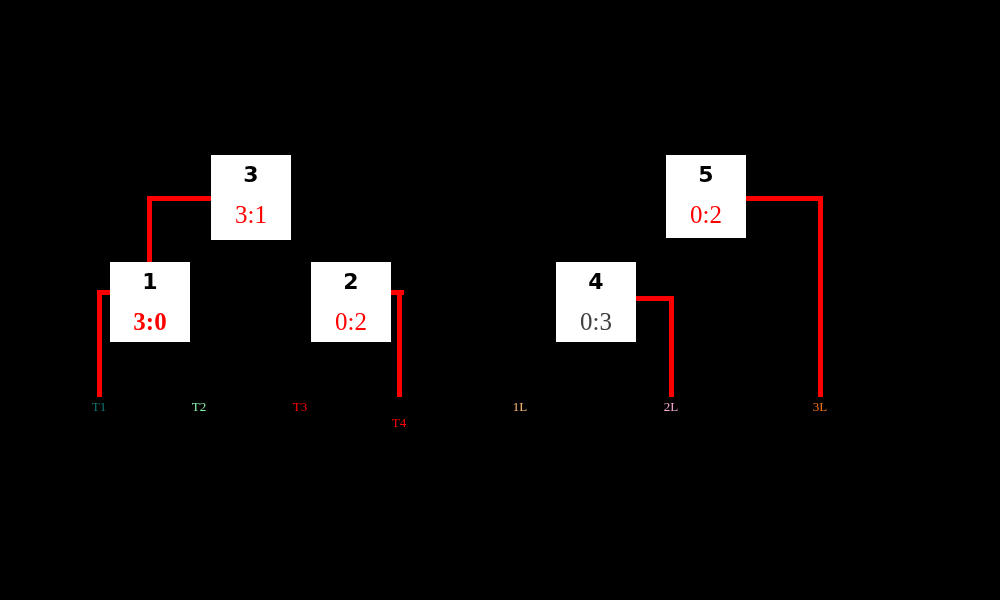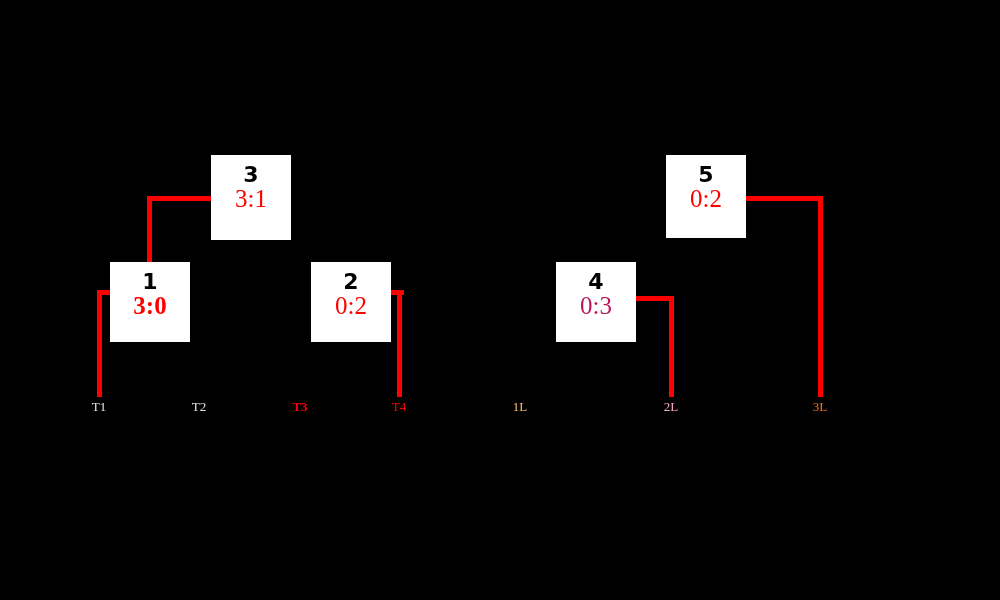--- a/index.html
+++ b/index.html
@@ -34,20 +34,21 @@
     color: #000000;
     line-height: 1;
     margin-top: 9px;
     letter-spacing: 0px;
   }
   .node-score {
     font-family: "Liberation Serif", serif;
     font-size: 25px;
     color: #ff0000;
     line-height: 1;
+    margin-top: 16px;
   }
 
   
   .seg {
     position: absolute;
     background: #ff0000;
   }
 
   
   .leaf-label {
@@ -90,31 +91,31 @@
       <div class="node" style="left: 311px; top: 262px; width: 80px; height: 80px; background: rgb(255, 255, 255);">
         <div class="node-id" style="color: rgb(0, 0, 0);">2</div>
         <div class="node-score" style="color: rgb(255, 0, 0);">0:2</div>
       </div>
       <div class="node" style="left: 666px; top: 155px; width: 80px; height: 83px; background: rgb(255, 255, 255);">
         <div class="node-id" style="color: rgb(0, 0, 0);">5</div>
         <div class="node-score" style="color: rgb(255, 0, 0);">0:2</div>
       </div>
       <div class="node" style="left: 556px; top: 262px; width: 80px; height: 80px; background: rgb(255, 255, 255);">
         <div class="node-id" style="color: rgb(0, 0, 0);">4</div>
-        <div class="node-score" style="color: #be185d;">0:3</div>
+        <div class="node-score" style="color: #404040;">0:3</div>
       </div>
     </div>
 
   <div id="leaves">
       <div class="seg" style="left: 97px; top: 383px; width: 5px; height: 14px; background: rgb(255, 0, 0);"></div>
-      <div class="leaf-label" style="left: 99px; top: 400px; color: #e5e5e5;">T1</div>
-      <div class="leaf-label" style="left: 199px; top: 400px; color: #e5e5e5;">T2</div>
-      <div class="leaf-label" style="left: 300px; top: 400px; color: rgb(255, 0, 0); font-weight: bold;">T3</div>
+      <div class="leaf-label" style="left: 99px; top: 400px; color: #0f766e;">T1</div>
+      <div class="leaf-label" style="left: 199px; top: 400px; color: #86efac;">T2</div>
+      <div class="leaf-label" style="left: 300px; top: 400px; color: rgb(255, 0, 0);">T3</div>
       <div class="seg" style="left: 397px; top: 383px; width: 5px; height: 14px; background: rgb(255, 0, 0);"></div>
-      <div class="leaf-label" style="left: 399px; top: 400px; color: rgb(255, 0, 0);">T4</div>
+      <div class="leaf-label" style="left: 399px; top: 416px; color: rgb(255, 0, 0);">T4</div>
       <div class="leaf-label" style="left: 520px; top: 400px; color: #fdba74;">1L</div>
       <div class="seg" style="left: 669px; top: 383px; width: 5px; height: 14px; background: rgb(255, 0, 0);"></div>
       <div class="leaf-label" style="left: 671px; top: 400px; color: #f9a8d4;">2L</div>
       <div class="seg" style="left: 818px; top: 383px; width: 5px; height: 14px; background: rgb(255, 0, 0);"></div>
       <div class="leaf-label" style="left: 820px; top: 400px; color: #f97316;">3L</div>
     </div>
 
 </div>
 
 </body></html>

